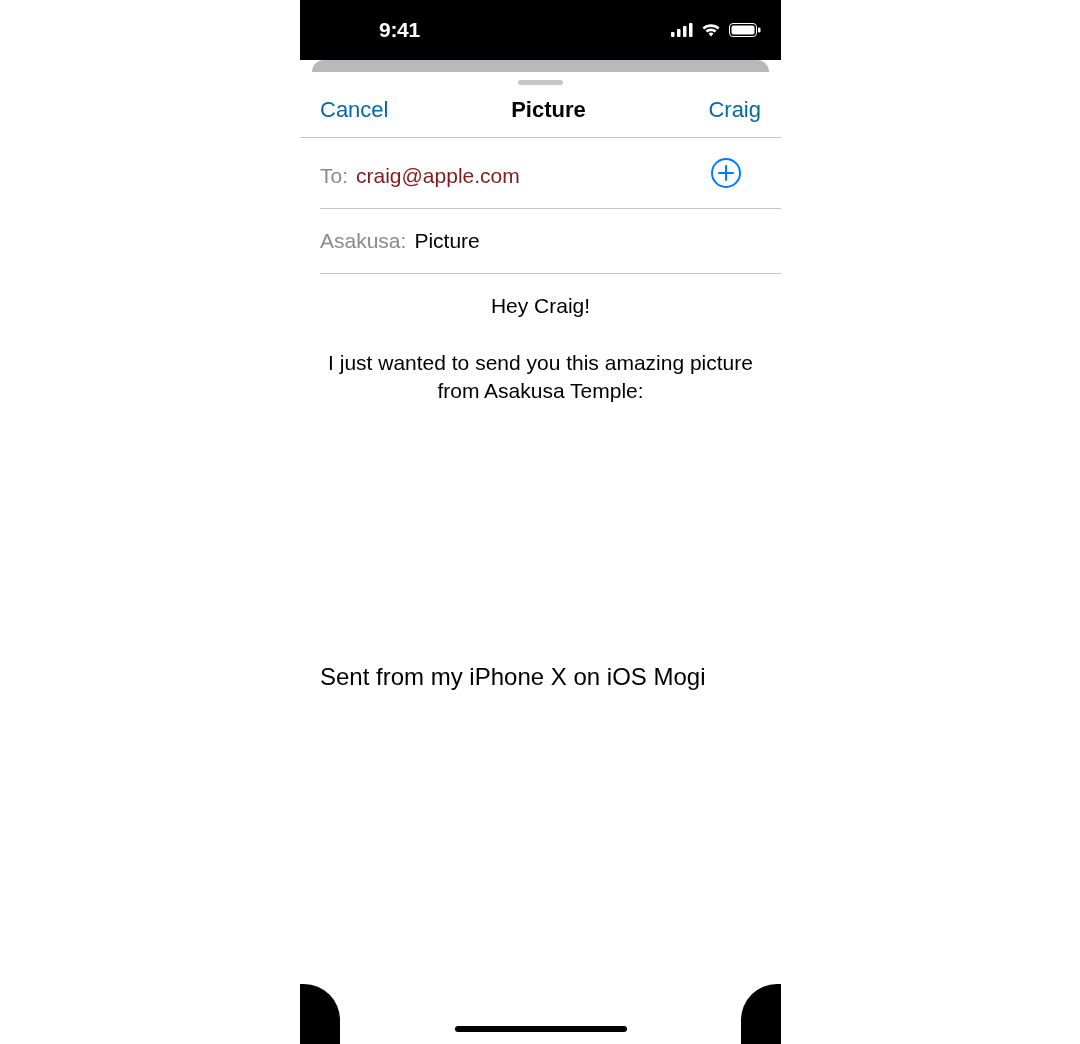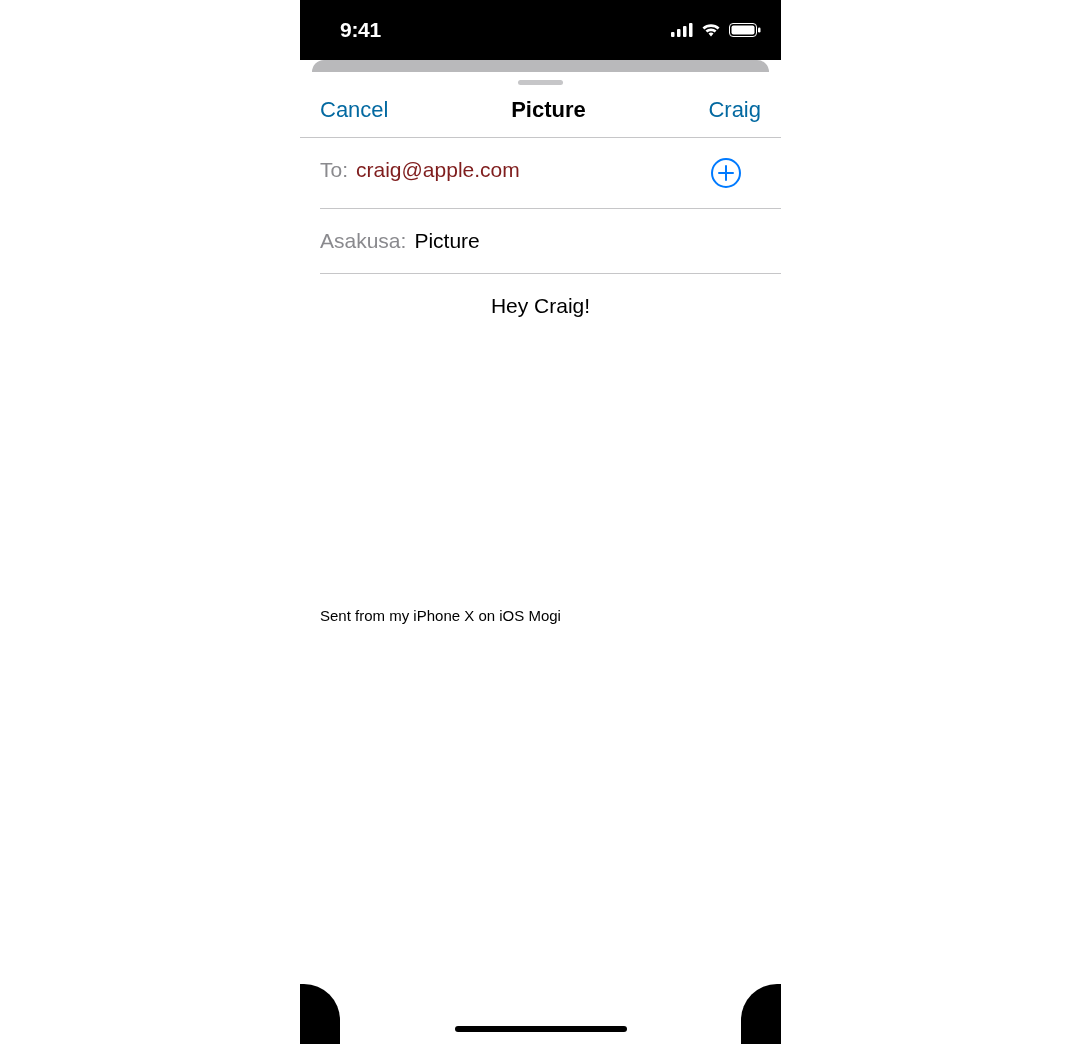--- a/index.html
+++ b/index.html
@@ -37,20 +37,21 @@
       color: #ffffff;
       display: flex;
       align-items: center;
       justify-content: space-between;
       padding: 0 20px 0 40px;
       font-size: 21px;
       font-weight: 600;
     }
     .status-time {
       letter-spacing: -0.3px;
+      margin-left: 39px;
     }
     .status-icons {
       display: flex;
       align-items: center;
       gap: 8px;
     }
     .notch {
       position: absolute;
       top: 0;
       left: 50%;
@@ -94,21 +95,21 @@
       cursor: pointer;
       font-family: inherit;
     }
     .nav-title {
       font-size: 22px;
       font-weight: 600;
       color: #000000;
     }
     .field-row {
       display: flex;
-      align-items: flex-start;
+      align-items: flex-end;
       padding: 20px 20px;
       font-size: 21px;
       border-bottom: 1px solid #c6c6c8;
       margin-left: 20px;
       padding-left: 0;
     }
     .field-label {
       color: #8a8a8e;
       margin-right: 8px;
     }
@@ -142,21 +143,21 @@
       color: #000000;
     }
     .body-text {
       white-space: pre-wrap;
       text-align: center;
     }
     .body-spacer {
       height: 240px;
     }
     .signature {
-      font-size: 15px;
+      font-size: 24px;
       color: #000000;
       padding: 0 20px;
     }
     .bottom-corners {
       position: absolute;
       bottom: 0;
       left: 0;
       right: 0;
       height: 60px;
       pointer-events: none;
@@ -254,20 +255,21 @@
 
 
       <div class="field-row">
         <span class="field-label">Asakusa:</span>
         <span class="field-value">Picture</span>
       </div>
 
       <div class="body-area">
         <div class="body-text">Hey Craig!</div>
         <br>
+        <div class="body-text">I just wanted to send you this amazing picture from Asakusa Temple:</div>
       </div>
 
       <div class="body-spacer"></div>
 
       <div class="signature">Sent from my iPhone X on iOS Mogi</div>
     </div>
 
     <div class="home-indicator"></div>
 
     <div class="bottom-corners">

